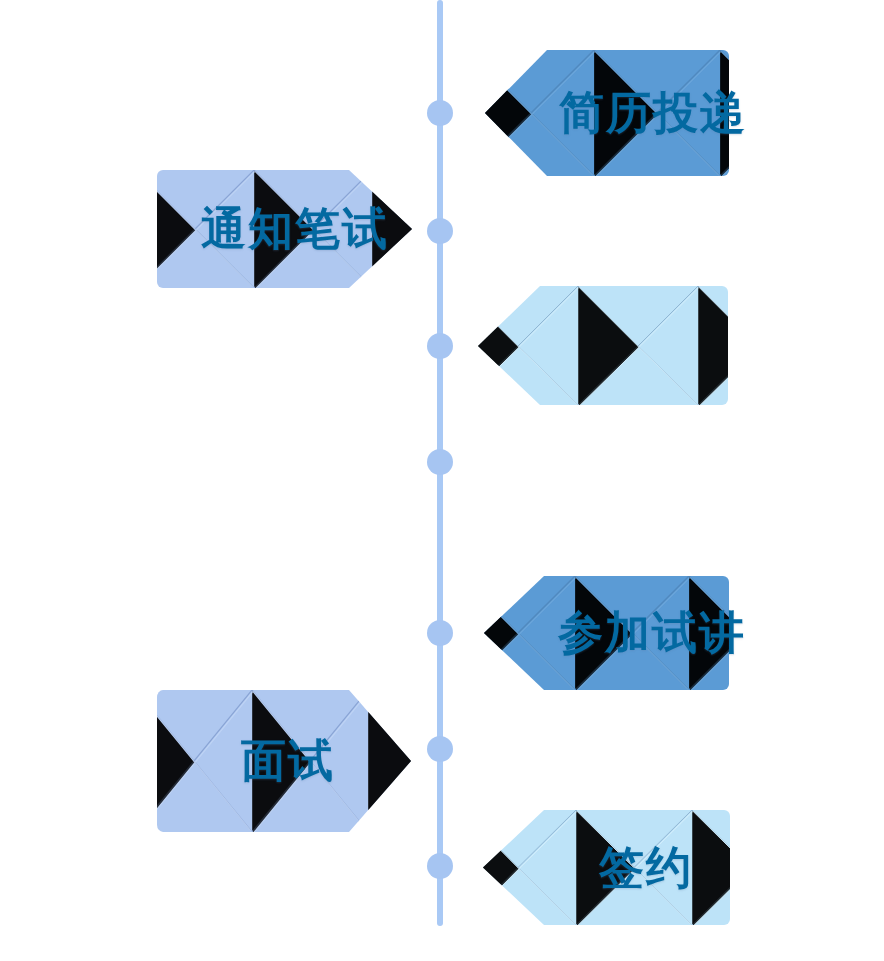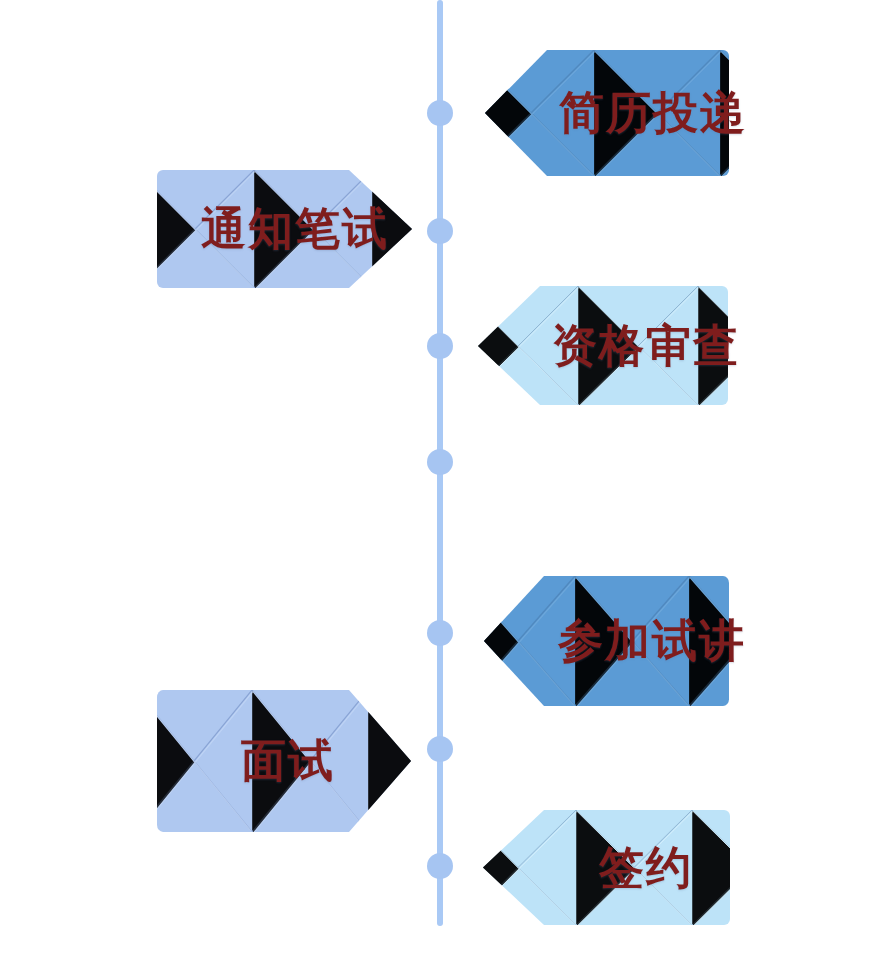--- a/index.html
+++ b/index.html
@@ -51,21 +51,21 @@
     overflow: hidden;
   }
   .banner-surface svg {
     display: block;
     width: 100%;
     height: 100%;
   }
   .banner-label {
     position: relative;
     z-index: 3;
-    color: #7f1d1d;
+    color: #0369a1;
     font-size: 45px;
     font-weight: bold;
     letter-spacing: 2px;
     white-space: nowrap;
     text-shadow: 0 1px 2px rgba(90,120,160,0.25);
   }
 
   
   .banner.point-left .banner-label {
     margin-left: 74px;
@@ -152,25 +152,24 @@
           <rect x="0" y="0" width="250" height="119" fill="#BDE3F8"></rect>
           <g stroke="#7FA3C4" stroke-width="1" opacity="0.7">
             <path d="M-80,60 L-20,0 M-20,119 L40,60 L-20,0 M40,60 L100,0 M100,119 L40,60 M100,119 L160,60 L100,0 M160,60 L220,0 M220,119 L160,60 M220,119 L280,60 L220,0"></path>
           </g>
           <g stroke="#D8F0FC" stroke-width="1" opacity="0.8">
             <path d="M-79,61.3 L-19,1.3 M-19,120.3 L41,61.3 L-19,1.3 M41,61.3 L101,1.3 M101,120.3 L41,61.3 M101,120.3 L161,61.3 L101,1.3 M161,61.3 L221,1.3 M221,120.3 L161,61.3 M221,120.3 L281,61.3 L221,1.3"></path>
           </g>
         </g>
       </svg>
     </div>
-    <span class="banner-label">资格审查</span>
-  </div>
-
-
-  <div class="banner point-left" style="left:484px; top:576px; width:245px; height:130px;">
+  </div>
+
+
+  <div class="banner point-left" style="left:484px; top:576px; width:245px; height:114px;">
     <div class="banner-surface">
       <svg viewBox="0 0 245 114" preserveAspectRatio="none">
         <defs>
           <clipPath id="clip5">
               <path d="M60,0 H239 a6,6 0 0 1 6,6 V108 a6,6 0 0 1 -6,6 H60 L0,57 Z"></path>
             </clipPath>
         </defs>
         <g clip-path="url(#clip5)">
           <rect x="0" y="0" width="245" height="114" fill="#5B9BD5"></rect>
           <g stroke="#4F86BB" stroke-width="1.4" opacity="0.85">

